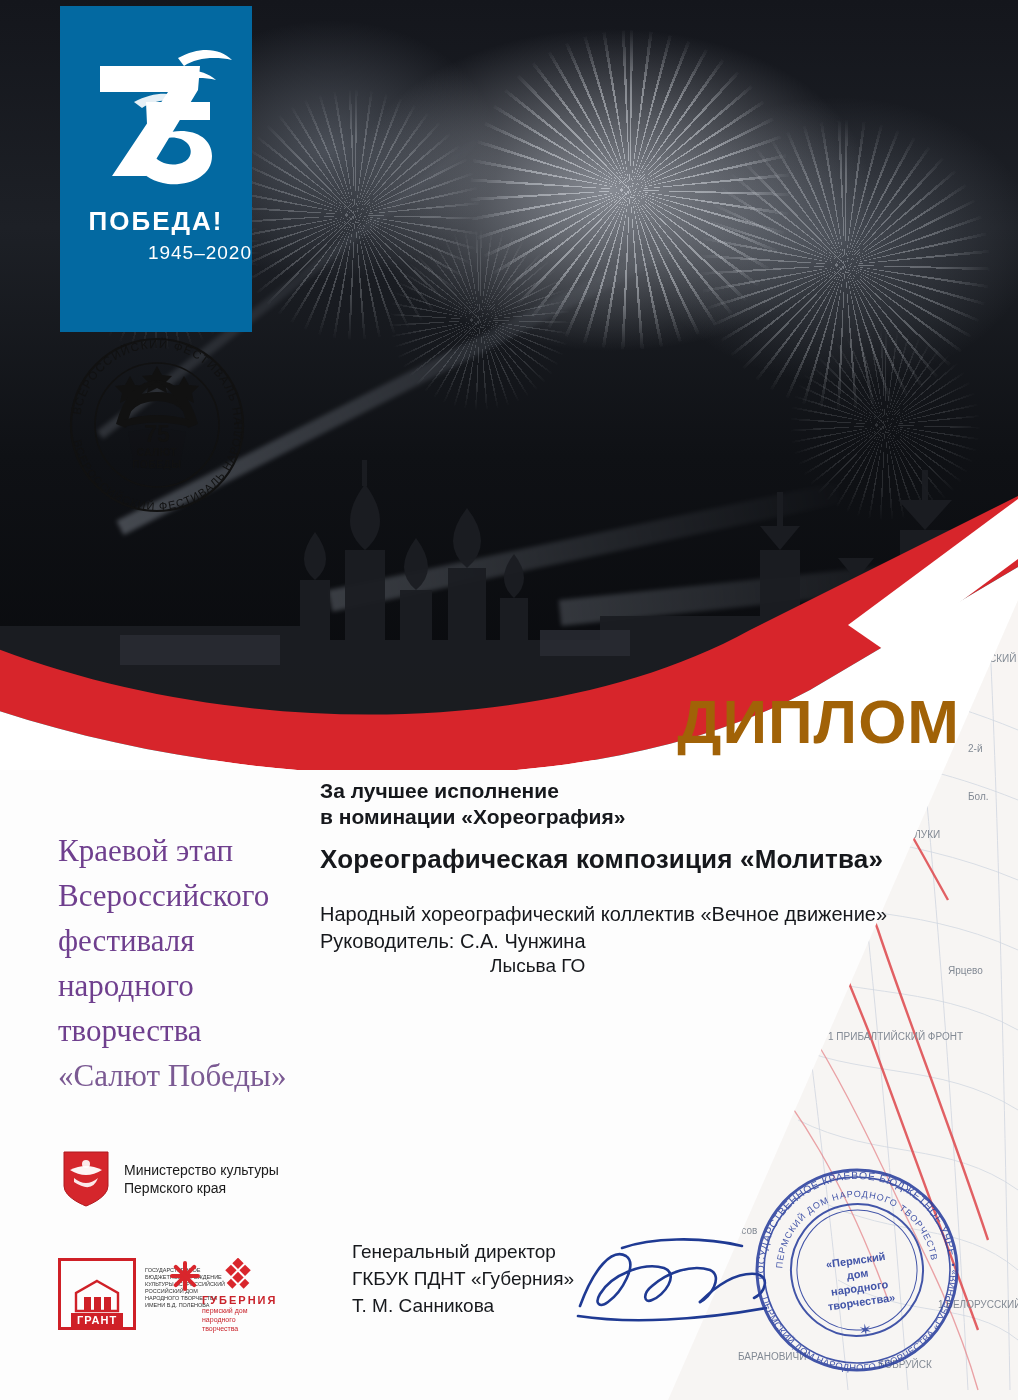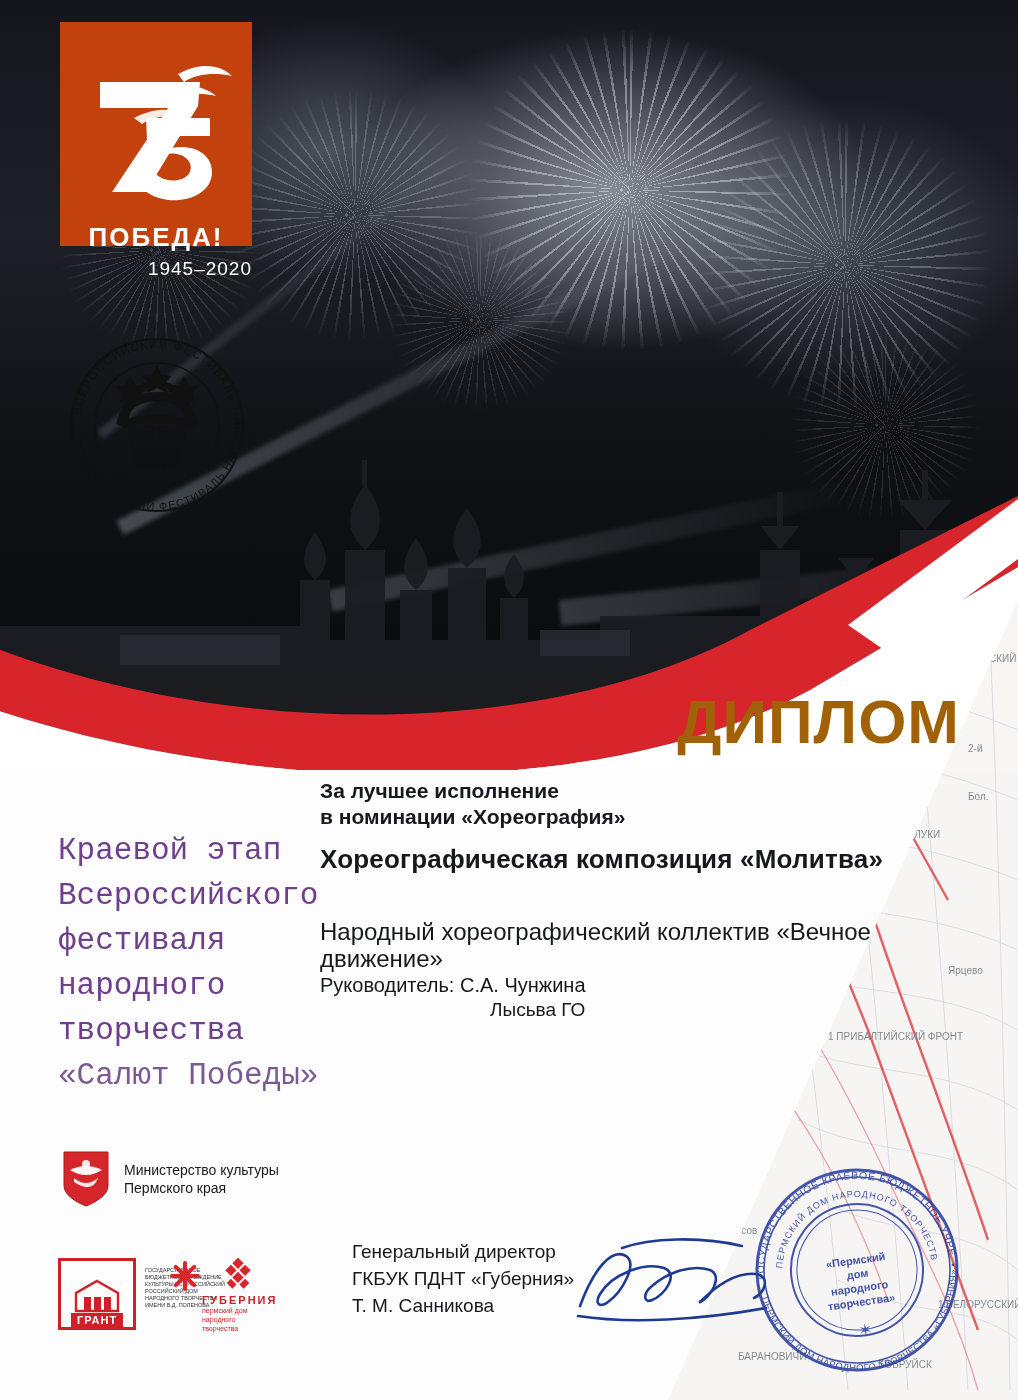--- a/index.html
+++ b/index.html
@@ -109,22 +109,22 @@
     font-weight: bold;
     line-height: 26px;
   }
   .composition {
     margin-top: 14px;
     font-size: 26px;
     font-weight: bold;
     letter-spacing: 0.2px;
   }
   .collective {
-    margin-top: 43px;
-    font-size: 24px;
+    margin-top: 26px;
+    font-size: 20px;
     line-height: 27px;
   }
   .leader {
     font-size: 20px;
     line-height: 27px;
   }
   .program {
     margin-top: 24px;
     font-size: 20px;
     font-weight: bold;
@@ -134,21 +134,21 @@
     padding-left: 170px;
   }
   
   .fest-title {
     position: absolute;
     left: 58px; top: 828px;
     width: 280px;
     font-size: 31px;
     line-height: 45px;
     color: #6f3f8e;
-    font-family: Liberation Mono, monospace;
+    font-family: Liberation Serif, serif;
   }
   .fest-title .last {
     color: #7b5a93;
   }
   
   .ministry {
     position: absolute;
     left: 60px; top: 1148px;
     display: flex;
     align-items: center;
@@ -226,23 +226,23 @@
     width: 260px; height: 110px;
   }
   .stamp {
     position: absolute;
     left: 742px; top: 1160px;
     width: 230px; height: 220px;
   }
   
   .badge75 {
     position: absolute;
-    left: 60px; top: 22px;
-    width: 192px; height: 224px;
-    background: #c2410c;
+    left: 60px; top: 6px;
+    width: 192px; height: 326px;
+    background: #0369a1;
   }
   .badge75 .years {
     position: absolute;
     left: 0; right: 0; top: 236px;
     text-align: right;
     color: #ffffff;
     font-size: 19px;
     letter-spacing: 1px;
   }
   .badge75 .pobeda {

